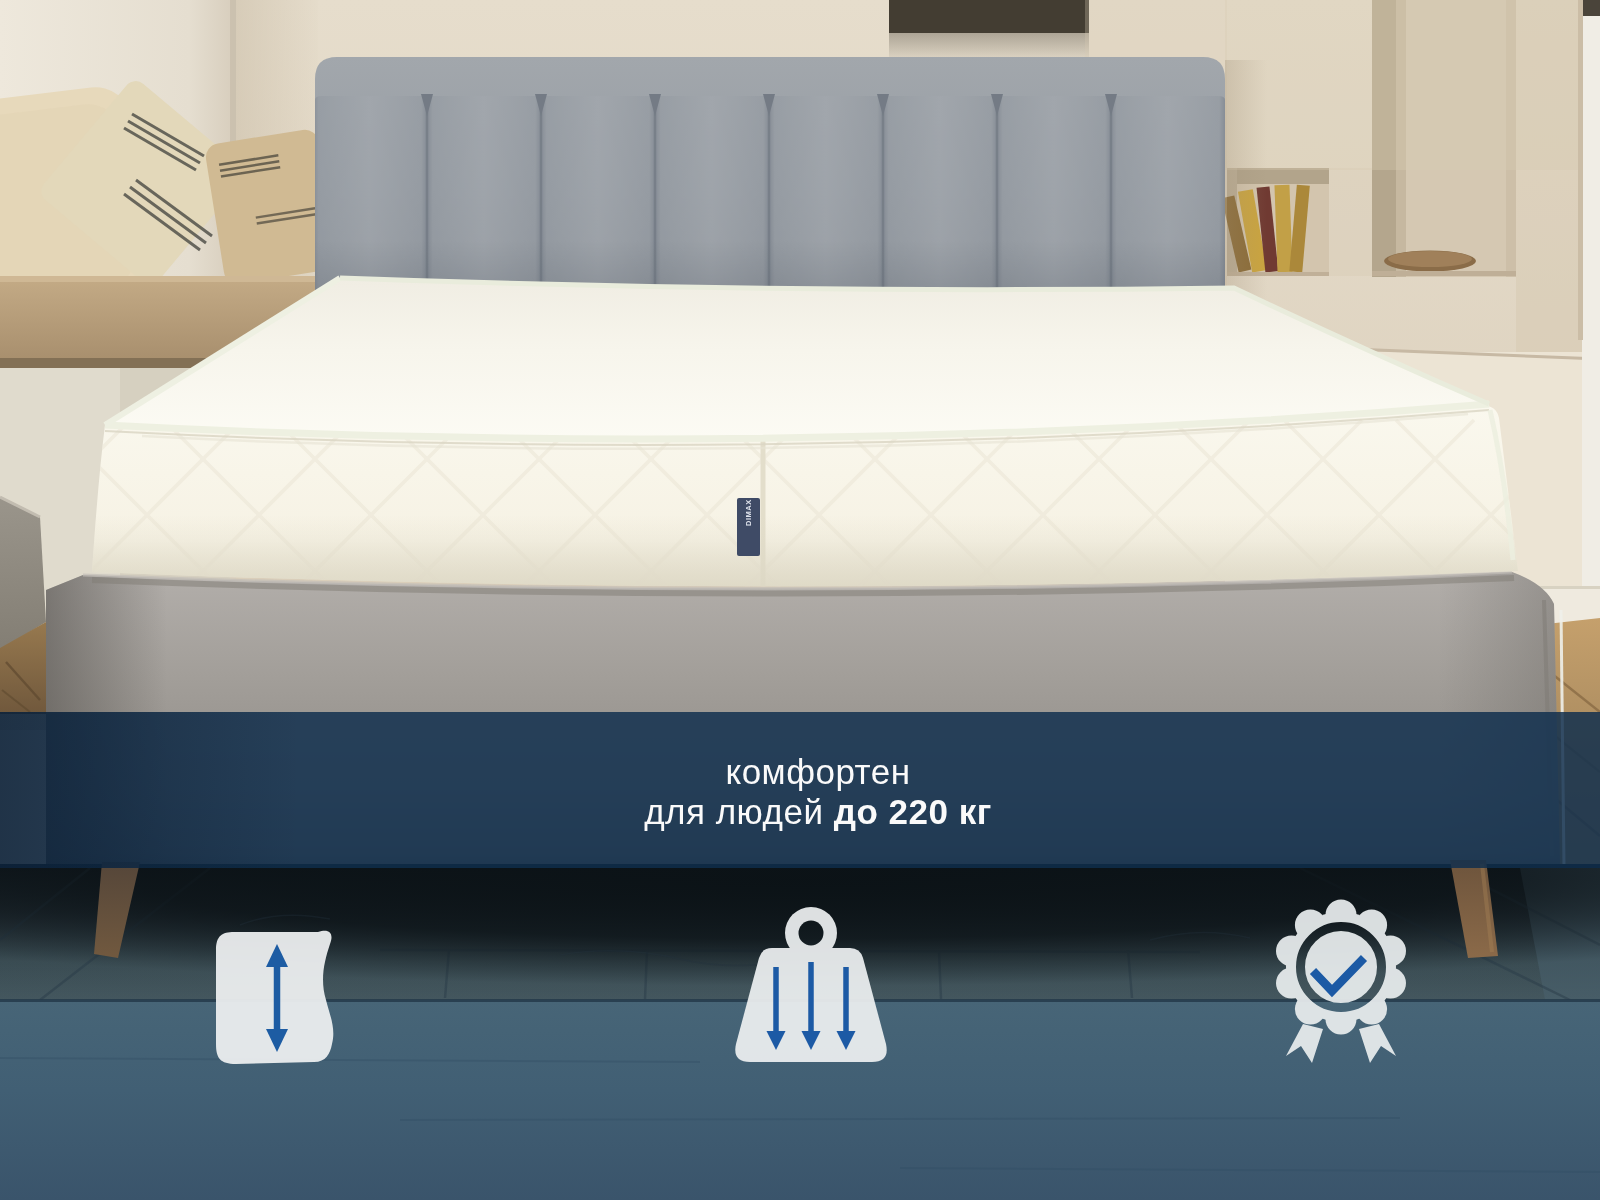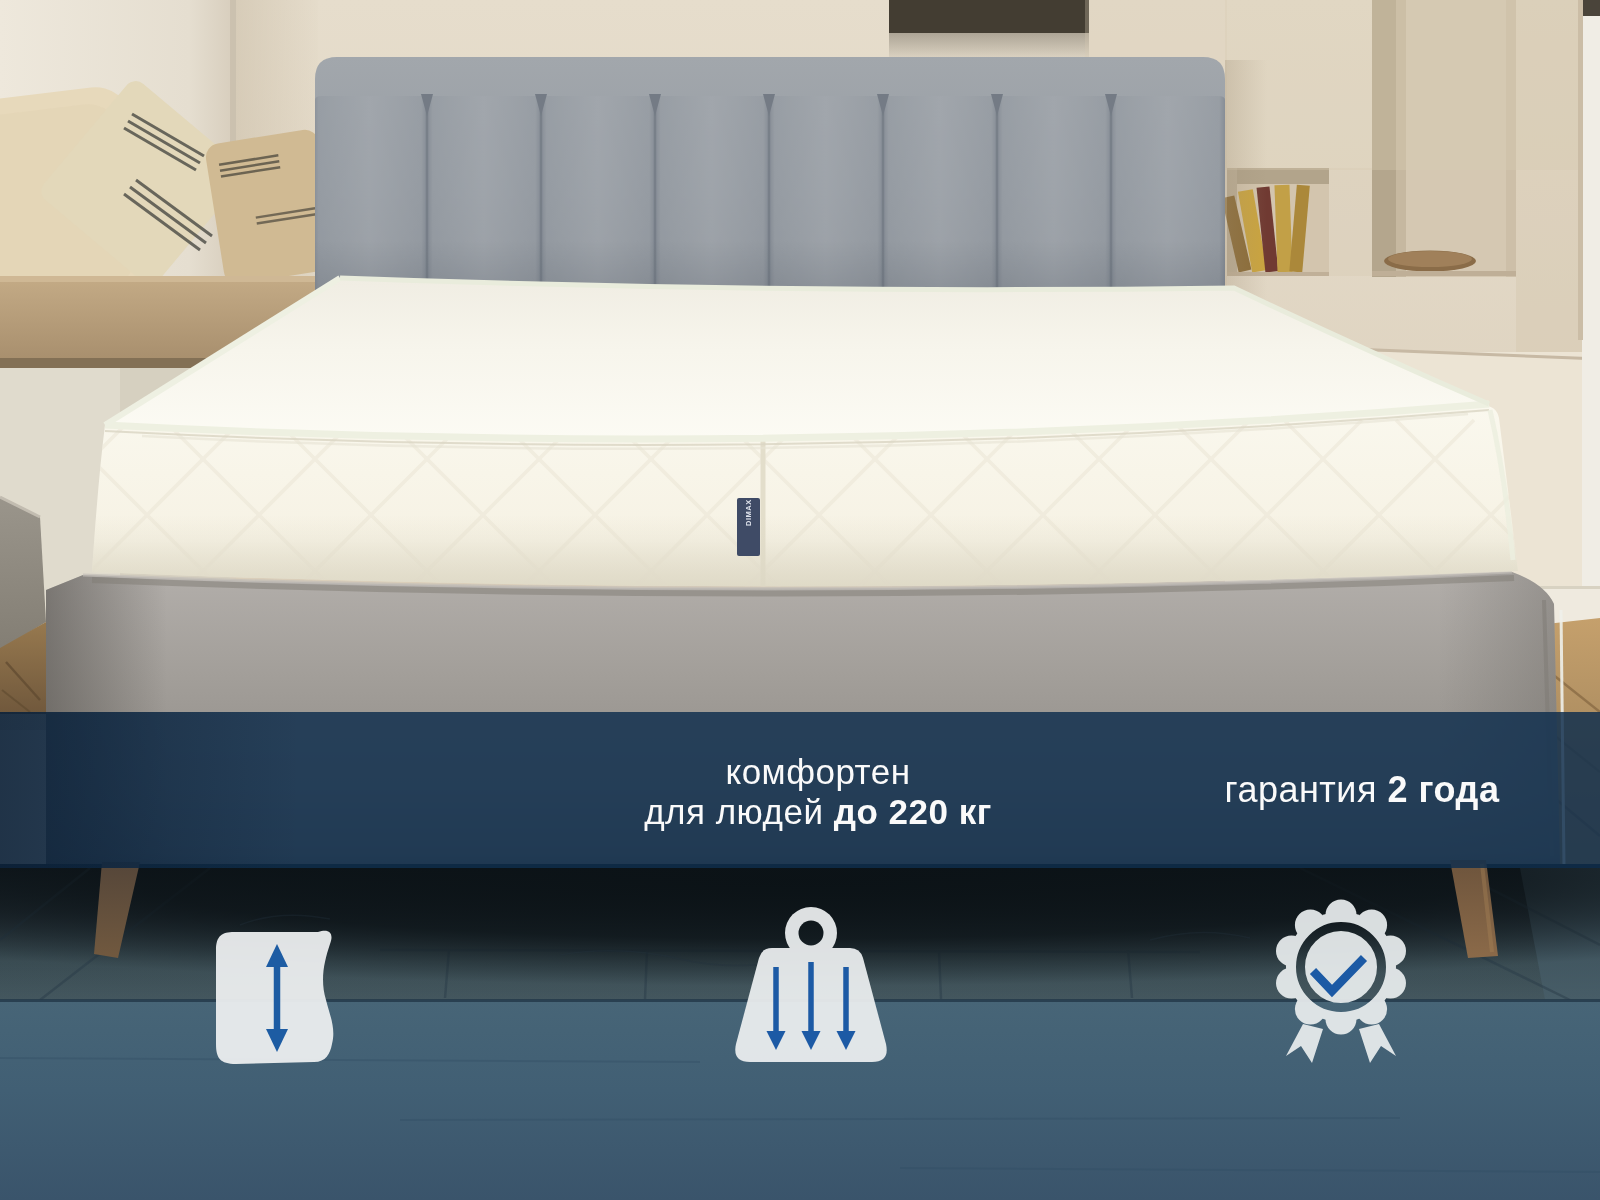--- a/index.html
+++ b/index.html
@@ -366,14 +366,13 @@
 <circle cx="1310.4" cy="1009.1" r="15.5"></circle>
 <circle cx="1291.5" cy="983.1" r="15.5"></circle>
 <circle cx="1291.5" cy="950.9" r="15.5"></circle>
 <circle cx="1310.4" cy="924.9" r="15.5"></circle>
 </g>
 </g>
 <path d="M1313,971 L1332,991 L1364,958" stroke="#1c5aa5" stroke-width="8.5" fill="none"></path>
 </svg>
 
 <div class="t" style="left:810px;top:752px;font-size:35px;line-height:40px;letter-spacing:0.5px;text-align:center;margin-left:8px;">комфортен<br>для людей <b>до 220 кг</b></div>
-<div class="t" style="left:1362px;top:771px;font-size:36px;line-height:37px;letter-spacing:0.5px;">гарантия <b>2 года</b></div>
 </div>
 
 </body></html>

